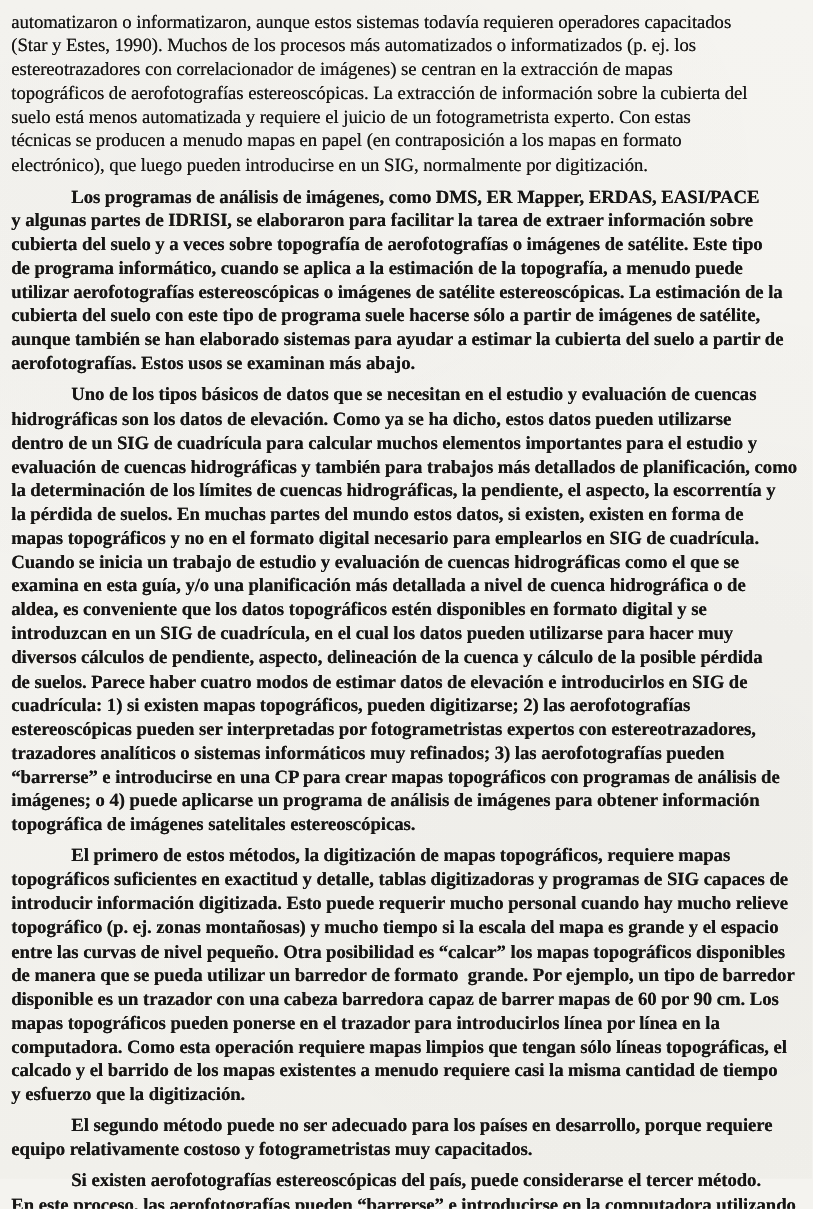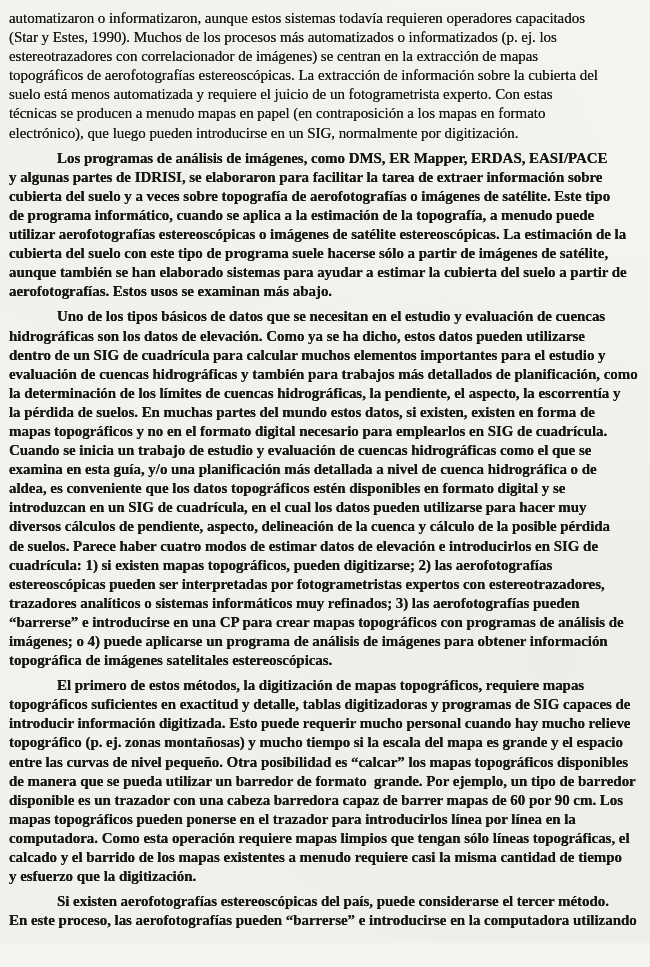--- a/index.html
+++ b/index.html
@@ -80,15 +80,17 @@
 topográficos suficientes en exactitud y detalle, tablas digitizadoras y programas de SIG capaces de
 introducir información digitizada. Esto puede requerir mucho personal cuando hay mucho relieve
 topográfico (p. ej. zonas montañosas) y mucho tiempo si la escala del mapa es grande y el espacio
 entre las curvas de nivel pequeño. Otra posibilidad es “calcar” los mapas topográficos disponibles
 de manera que se pueda utilizar un barredor de formato  grande. Por ejemplo, un tipo de barredor
 disponible es un trazador con una cabeza barredora capaz de barrer mapas de 60 por 90 cm. Los
 mapas topográficos pueden ponerse en el trazador para introducirlos línea por línea en la
 computadora. Como esta operación requiere mapas limpios que tengan sólo líneas topográficas, el
 calcado y el barrido de los mapas existentes a menudo requiere casi la misma cantidad de tiempo
 y esfuerzo que la digitización.</p>
+  <p class="para indent">El segundo método puede no ser adecuado para los países en desarrollo, porque requiere
+equipo relativamente costoso y fotogrametristas muy capacitados.</p>
   <p class="para indent">Si existen aerofotografías estereoscópicas del país, puede considerarse el tercer método.
 En este proceso, las aerofotografías pueden “barrerse” e introducirse en la computadora utilizando</p>
 </div>
 
 </body></html>

